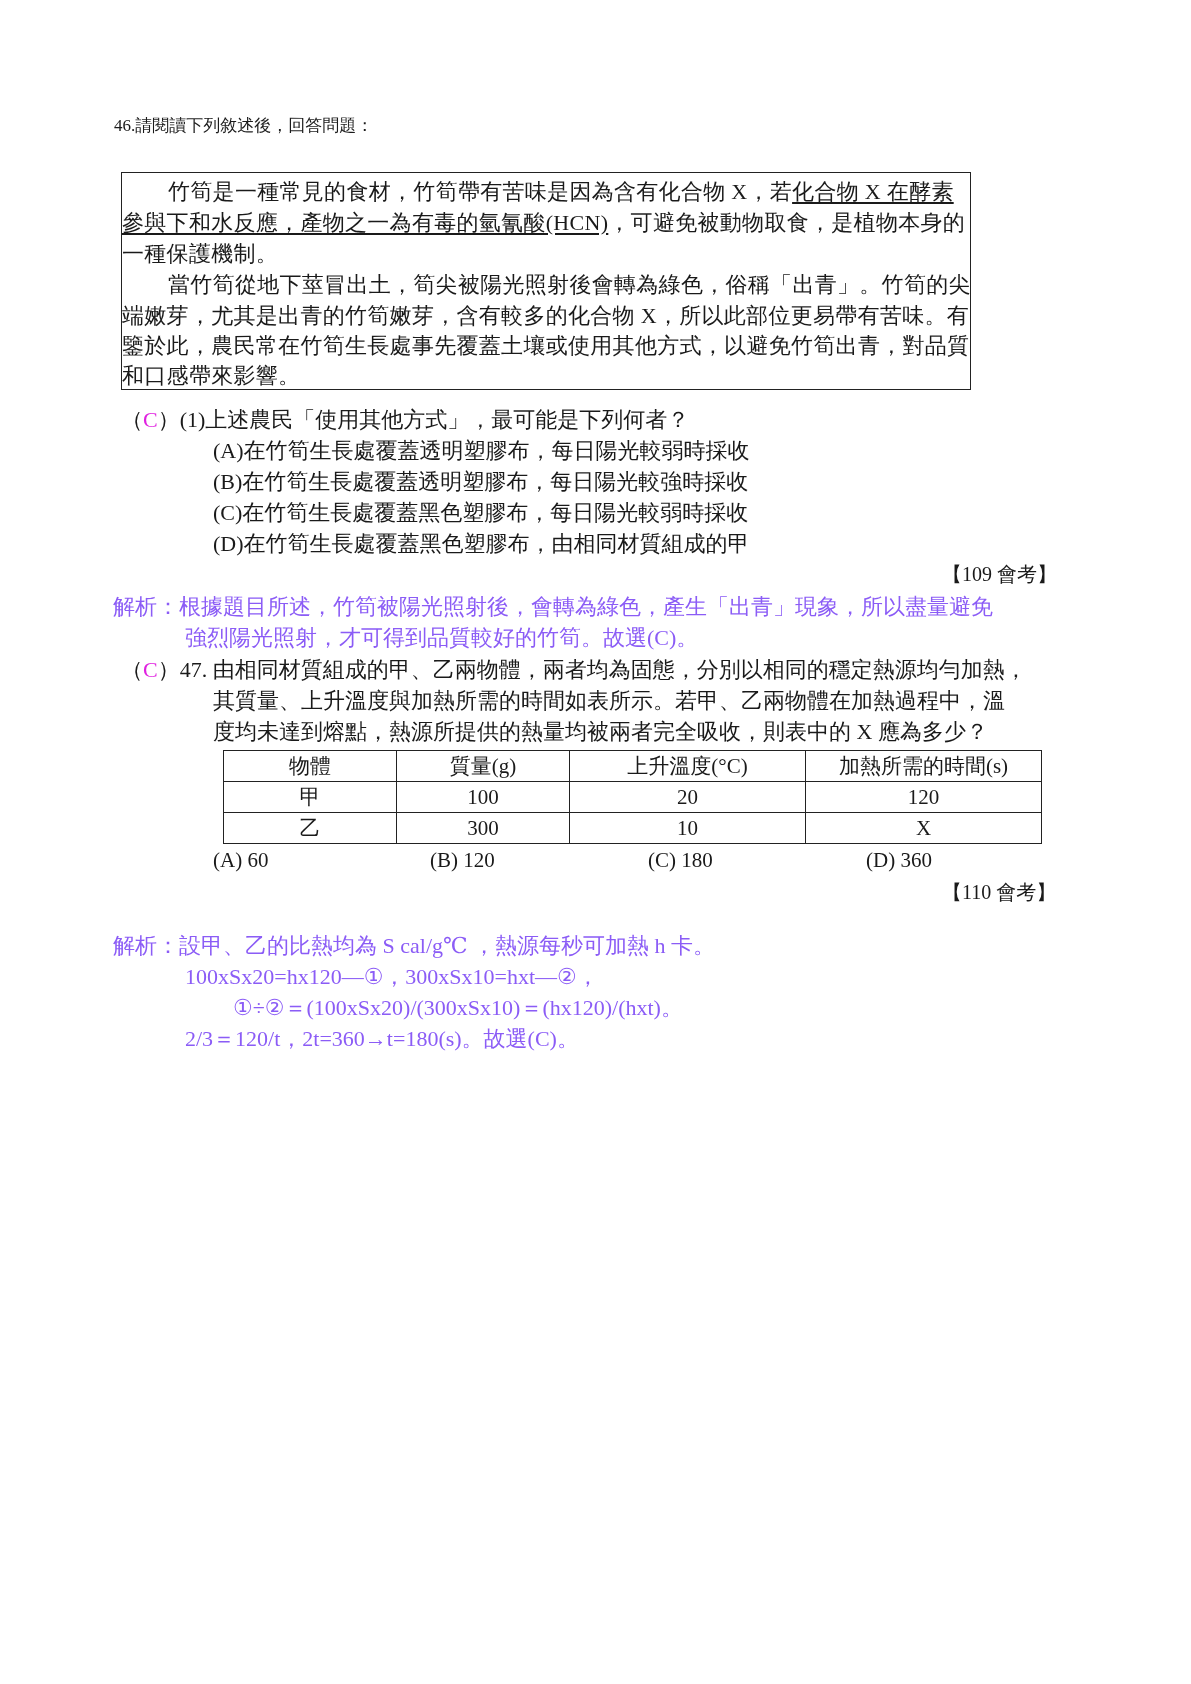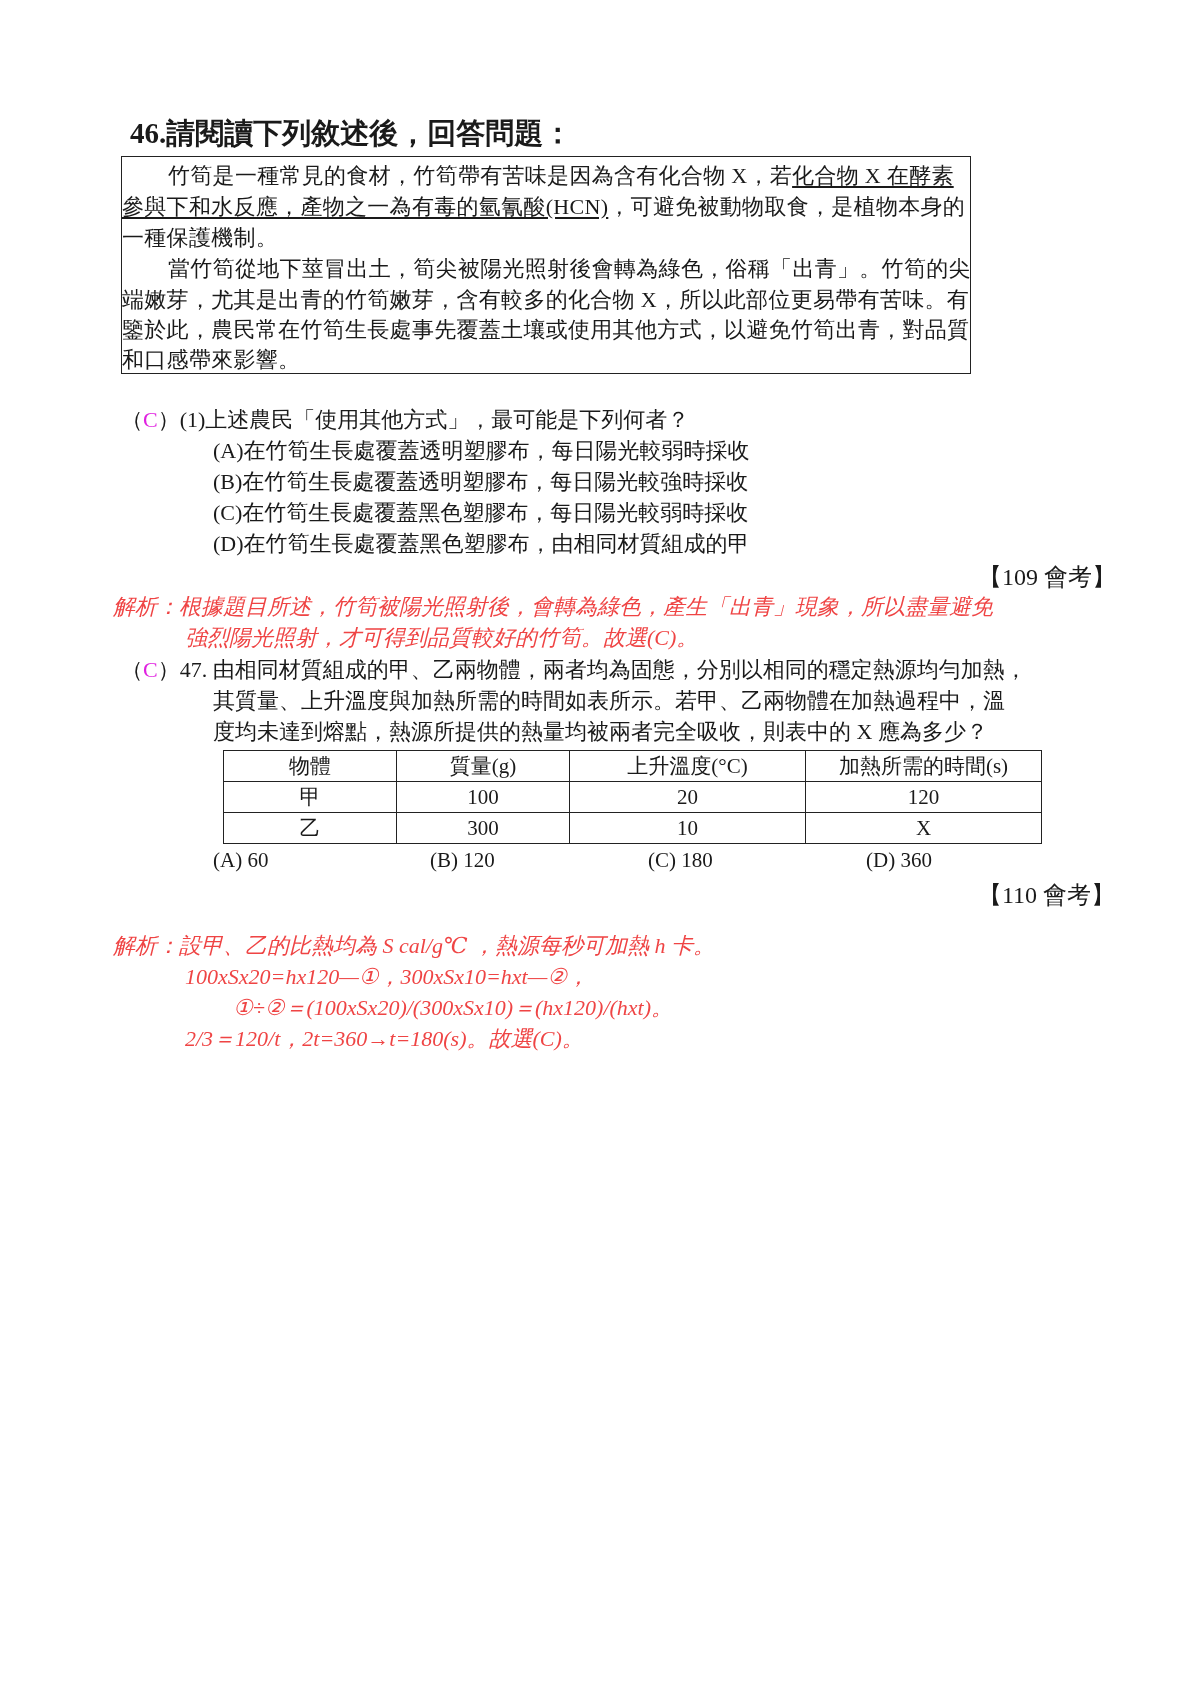--- a/index.html
+++ b/index.html
@@ -3,32 +3,32 @@
   <meta charset="utf-8">
   <style>
     html, body { margin: 0; padding: 0; background: #ffffff; }
     body {
       width: 1191px; height: 1684px; position: relative; overflow: hidden;
       font-family: "Liberation Serif", "DejaVu Serif", serif;
       color: #1a1a1a;
       font-size: 22px;
     }
     .abs { position: absolute; white-space: nowrap; }
-    .q-title { left: 130px; top: 114px; font-size: 29px; font-weight: bold; }
+    .q-title { left: 114px; top: 114px; font-size: 17px; }
     .passage {
-      position: absolute; left: 121px; top: 156px; width: 850px; height: 218px;
+      position: absolute; left: 121px; top: 172px; width: 850px; height: 218px;
       border: 1.5px solid #222; box-sizing: border-box;
     }
     .pline { position: absolute; left: 0; white-space: nowrap; font-size: 22px; letter-spacing: 0.3px; }
     .u { text-decoration: underline; text-underline-offset: 3px; }
     .paren { color: #1a1a1a; }
     .ans { color: #e020e0; font-weight: normal; }
-    .magenta { color: #ef4444; font-style: italic; }
+    .magenta { color: #8b5cf6; }
     .opt { font-size: 22px; }
-    .src { font-size: 24px; margin-left: 36px; }
+    .src { font-size: 20px; }
     table.data {
       position: absolute; left: 223px; top: 750px; border-collapse: collapse;
       font-size: 21px;
     }
     table.data td, table.data th {
       border: 1.5px solid #222; text-align: center; font-weight: normal;
       height: 30px; padding: 0;
     }
     .choice { position: absolute; top: 848px; font-size: 21px; }
   </style>

